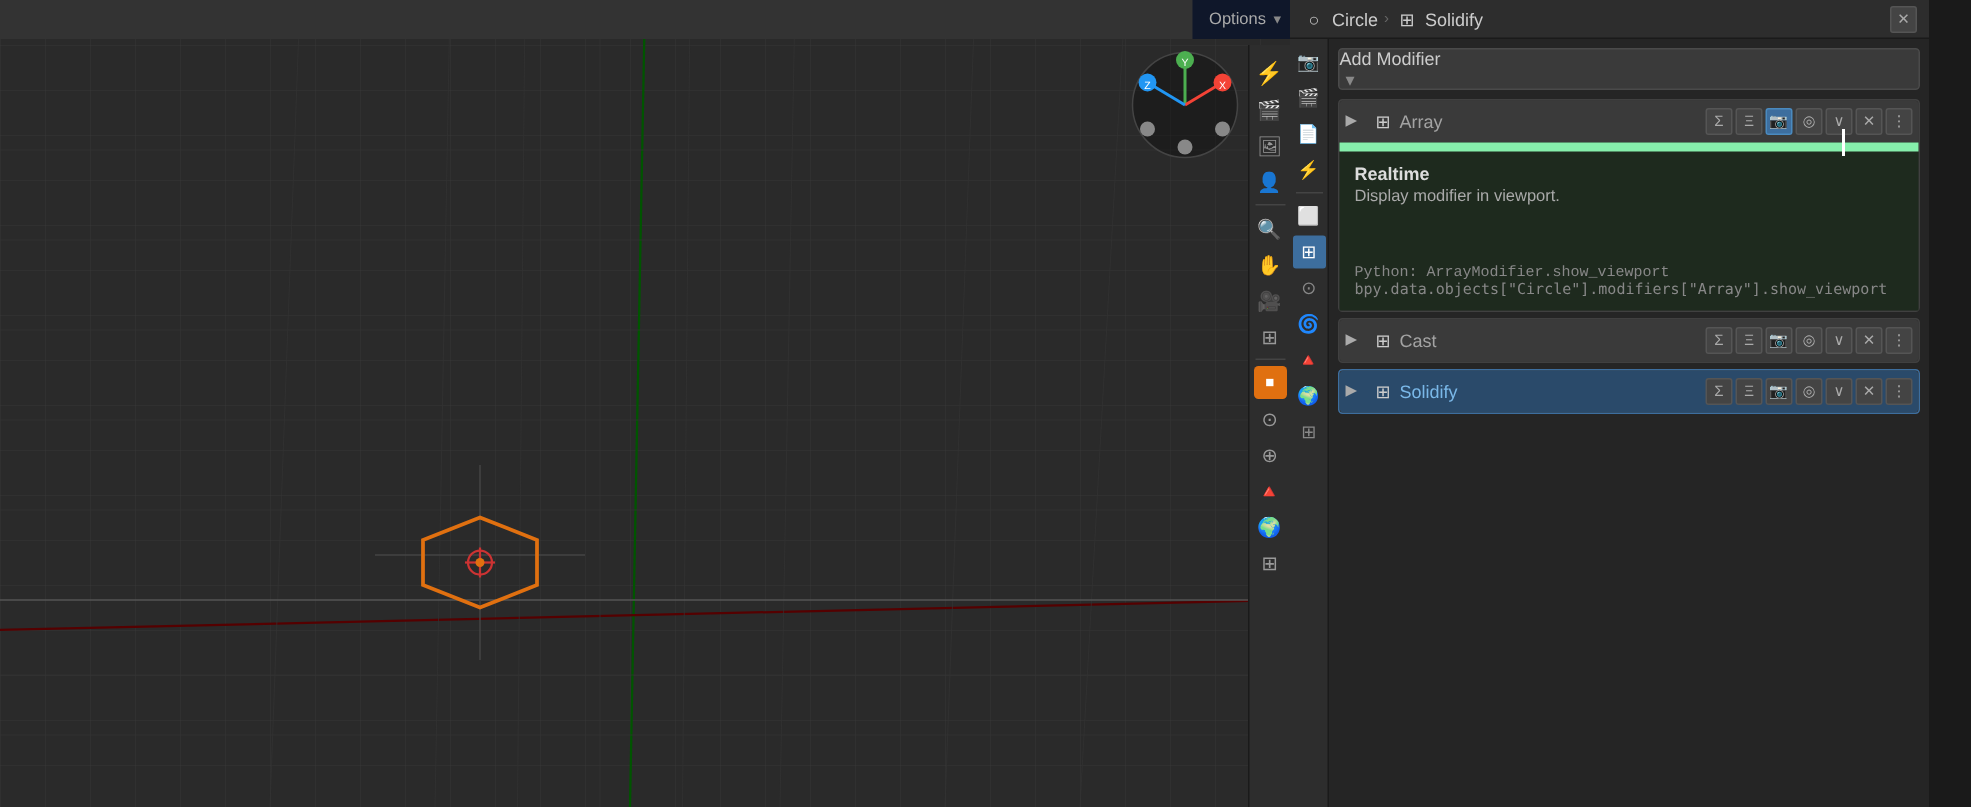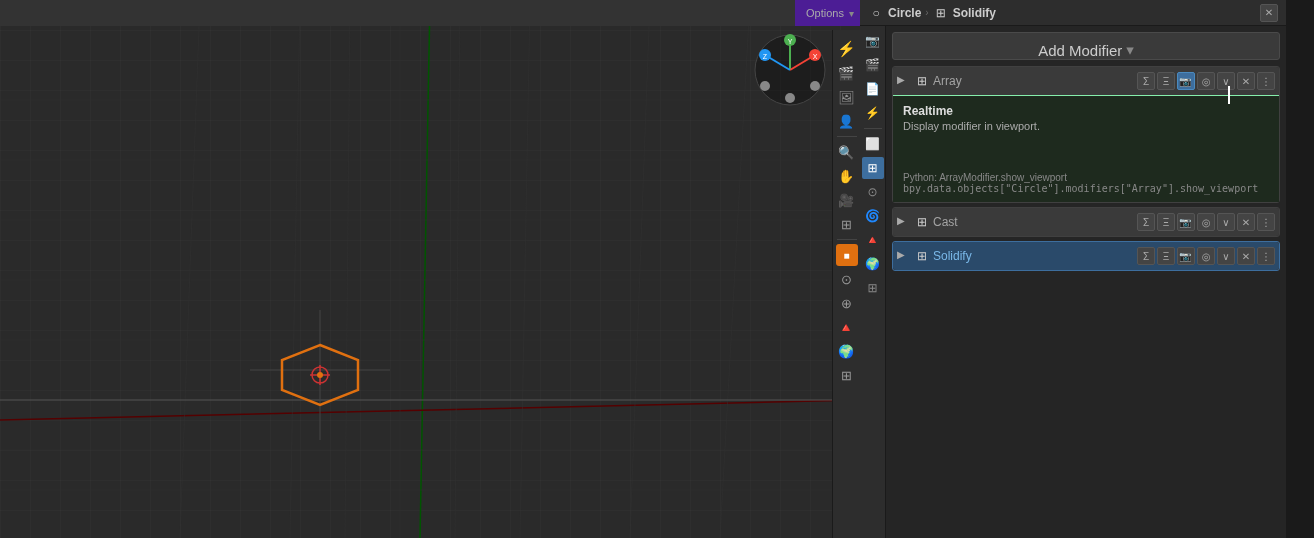--- a/index.html
+++ b/index.html
@@ -99,21 +99,20 @@
     }
 
     .breadcrumb-sep {
       color: #666;
       font-size: 10px;
     }
 
     .breadcrumb-text {
       color: #ccc;
       font-size: 12px;
-      font-weight: bold;
     }
 
     .prop-header-right {
       display: flex;
       align-items: center;
       gap: 4px;
     }
 
     
     .prop-left-sidebar {
@@ -154,28 +153,29 @@
       overflow-y: auto;
     }
 
     
     .add-modifier-btn {
       width: 100%;
       height: 28px;
       background: #3a3a3a;
       border: 1px solid #4a4a4a;
       color: #ccc;
-      font-size: 15px;
+      font-size: 12px;
       cursor: pointer;
       text-align: center;
       display: flex;
-      align-items: flex-end;
+      align-items: flex-start;
       justify-content: center;
       margin-bottom: 6px;
       border-radius: 3px;
+      flex-direction: column;
     }
 
     
     .modifier-item {
       background: #333;
       border: 1px solid #404040;
       border-radius: 3px;
       margin-bottom: 4px;
     }
 
@@ -311,21 +311,21 @@
     <circle cx="320" cy="375" r="8" fill="none" stroke="#cc3333" stroke-width="1.5"></circle>
     <line x1="310" y1="375" x2="330" y2="375" stroke="#cc3333" stroke-width="1.5"></line>
     <line x1="320" y1="365" x2="320" y2="385" stroke="#cc3333" stroke-width="1.5"></line>
 
     <circle cx="320" cy="375" r="3" fill="#e07010"></circle>
   </svg>
 
   <div class="viewport-topbar">
   </div>
 
-  <div style="position:absolute;top:0;right:0;z-index:20;display:flex;align-items:center;height:26px;padding:0 6px;background:#4c1d95;">
+  <div style="position:absolute;top:0;right:0;z-index:20;display:flex;align-items:center;height:26px;padding:0 6px;background:#0f172a;">
     <button class="viewport-header-btn">Options</button>
     <span style="color:#888;font-size:10px;">▾</span>
   </div>
 
   <div class="gizmo">
     <svg width="80" height="80">
 
       <circle cx="40" cy="40" r="35" fill="rgba(0,0,0,0.3)" stroke="#444" stroke-width="1"></circle>
 
       <line x1="40" y1="40" x2="40" y2="10" stroke="#4caf50" stroke-width="2"></line>
@@ -415,24 +415,24 @@
             <button class="mod-ctrl-btn" title="Render">Σ</button>
             <button class="mod-ctrl-btn" title="Edit Mode">Ξ</button>
             <button class="mod-ctrl-btn cam-active" title="Realtime" style="background:#3d6e9e;border-color:#4a8abf;color:#fff;">📷</button>
             <button class="mod-ctrl-btn" title="Apply on Spline">◎</button>
             <button class="mod-ctrl-btn">∨</button>
             <button class="mod-ctrl-btn">✕</button>
             <button class="mod-ctrl-btn">⋮</button>
           </div>
         </div>
 
-        <div style="background:#1e2a1e;padding:8px 10px;border-top:1px solid #86efac;">
+        <div style="background:#1e2a1e;padding:8px 10px;border-top:6px solid #86efac;">
           <div style="color:#ddd;font-size:12px;font-weight:bold;margin-bottom:2px;">Realtime</div>
           <div style="color:#aaa;font-size:11px;margin-bottom:20px;">Display modifier in viewport.</div>
-          <div style="color:#888;font-size:10px;font-family:Liberation Sans, sans-serif;margin-top:40px;">Python: ArrayModifier.show_viewport</div>
+          <div style="color:#888;font-size:10px;font-family:Liberation Mono, monospace;margin-top:40px;">Python: ArrayModifier.show_viewport</div>
           <div style="color:#888;font-size:10px;font-family:monospace;">bpy.data.objects["Circle"].modifiers["Array"].show_viewport</div>
         </div>
       </div>
 
       <div class="modifier-item">
         <div class="modifier-header flat">
           <span class="mod-expand">▶</span>
           <span class="mod-icon">⊞</span>
           <span class="mod-name">Cast</span>
           <div class="mod-controls">

